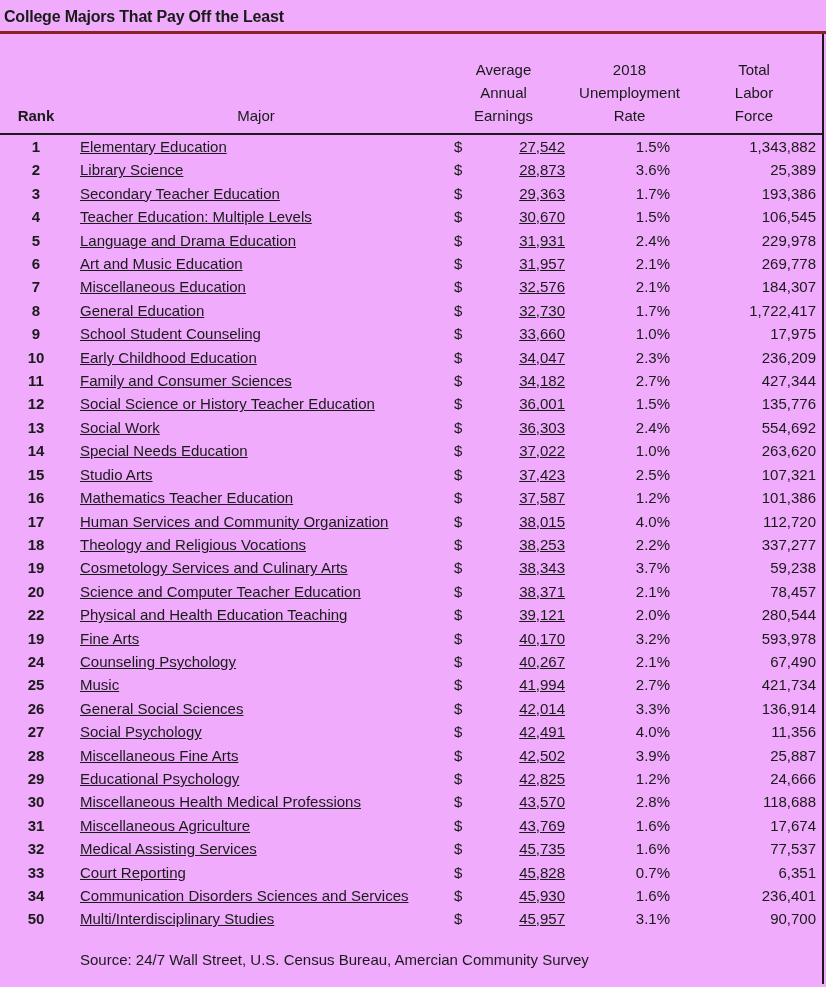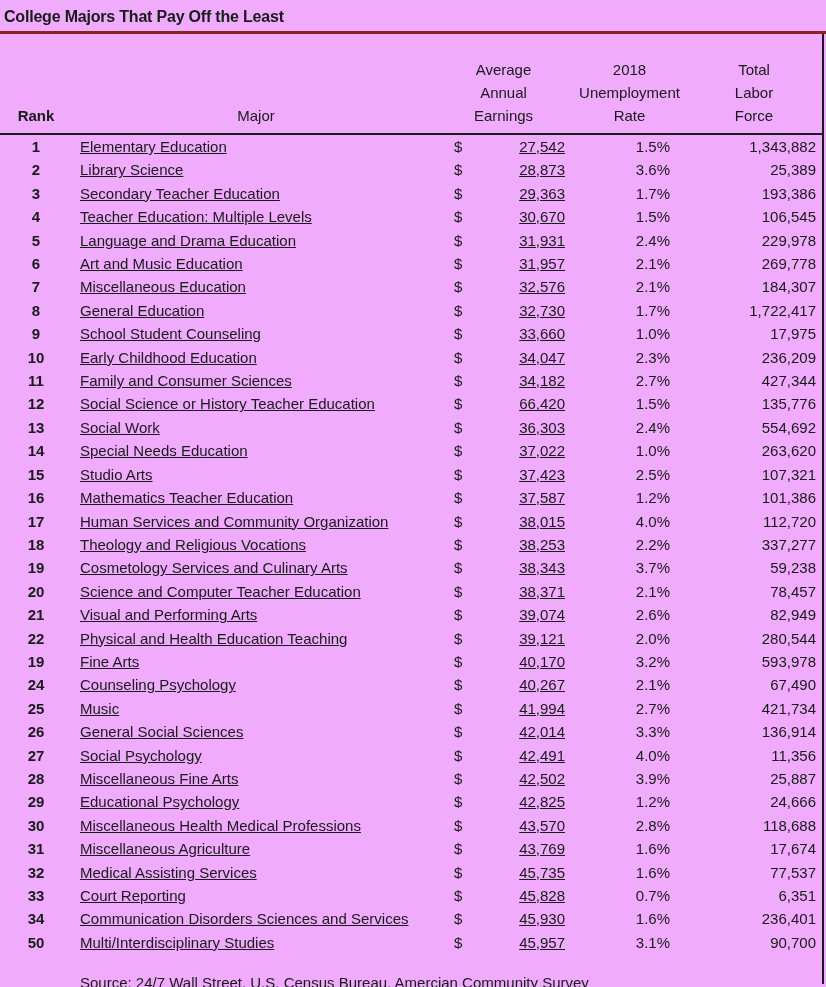--- a/index.html
+++ b/index.html
@@ -198,21 +198,21 @@
             <td>Family and Consumer Sciences</td>
             <td>$</td>
             <td>34,182</td>
             <td>2.7%</td>
             <td>427,344</td>
           </tr>
           <tr>
             <td>12</td>
             <td>Social Science or History Teacher Education</td>
             <td>$</td>
-            <td>66,420</td>
+            <td>36,001</td>
             <td>1.5%</td>
             <td>135,776</td>
           </tr>
           <tr>
             <td>13</td>
             <td>Social Work</td>
             <td>$</td>
             <td>36,303</td>
             <td>2.4%</td>
             <td>554,692</td>
@@ -267,28 +267,20 @@
           </tr>
           <tr>
             <td>20</td>
             <td>Science and Computer Teacher Education</td>
             <td>$</td>
             <td>38,371</td>
             <td>2.1%</td>
             <td>78,457</td>
           </tr>
           <tr>
-            <td>21</td>
-            <td>Visual and Performing Arts</td>
-            <td>$</td>
-            <td>39,074</td>
-            <td>2.6%</td>
-            <td>82,949</td>
-          </tr>
-          <tr>
             <td>22</td>
             <td>Physical and Health Education Teaching</td>
             <td>$</td>
             <td>39,121</td>
             <td>2.0%</td>
             <td>280,544</td>
           </tr>
           <tr>
             <td>19</td>
             <td>Fine Arts</td>

